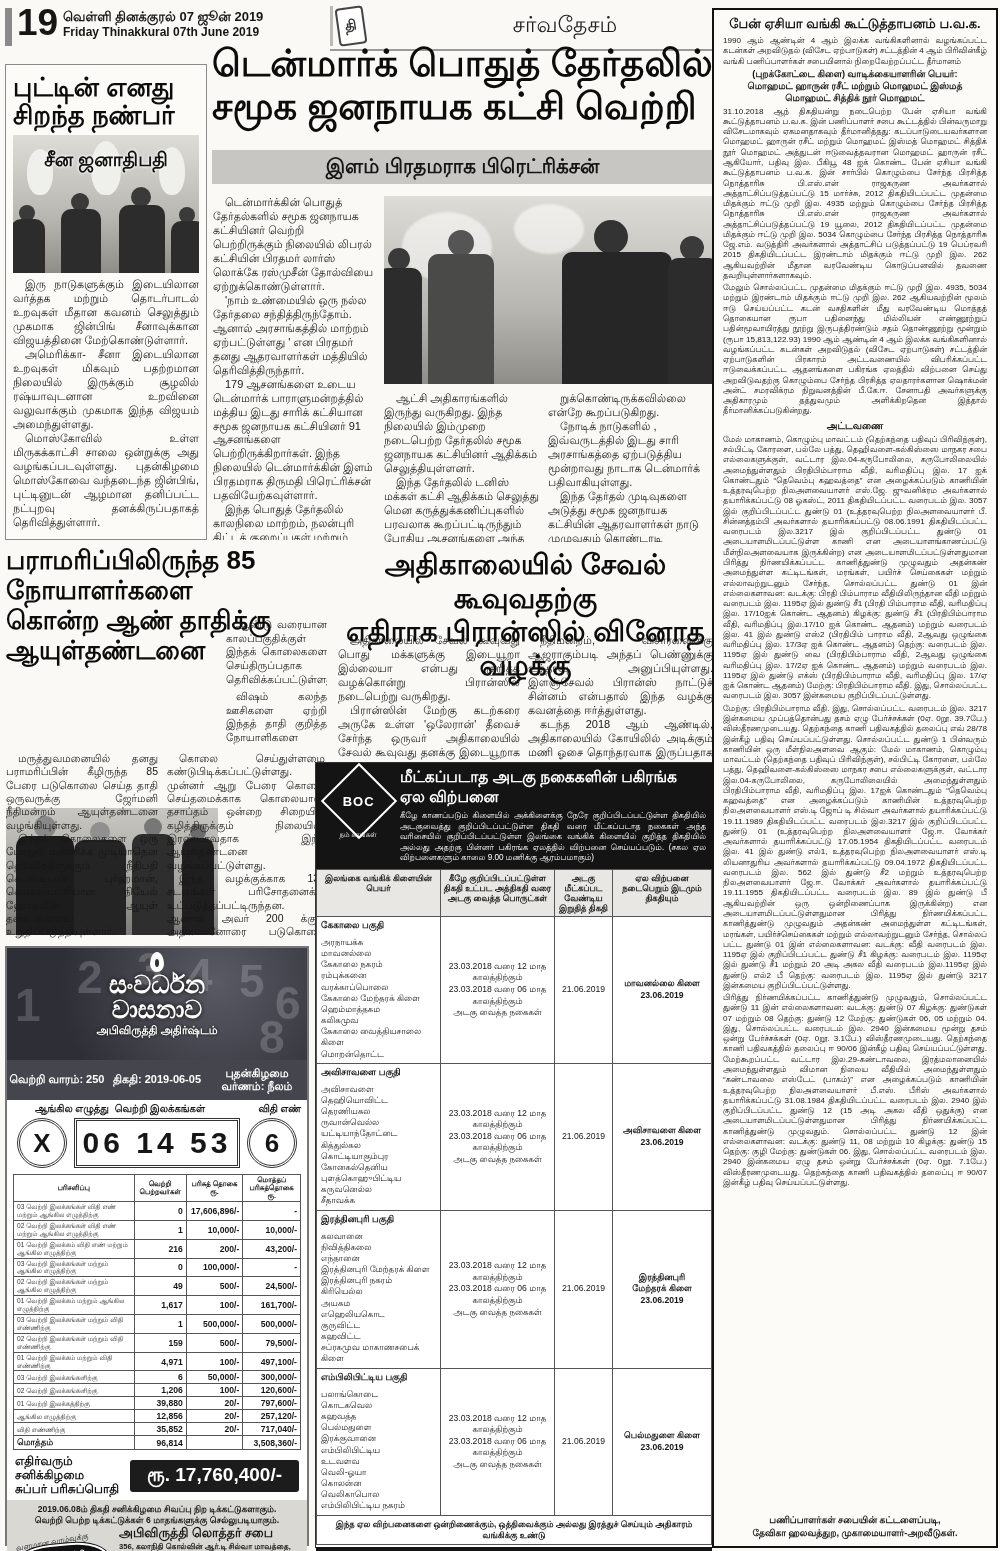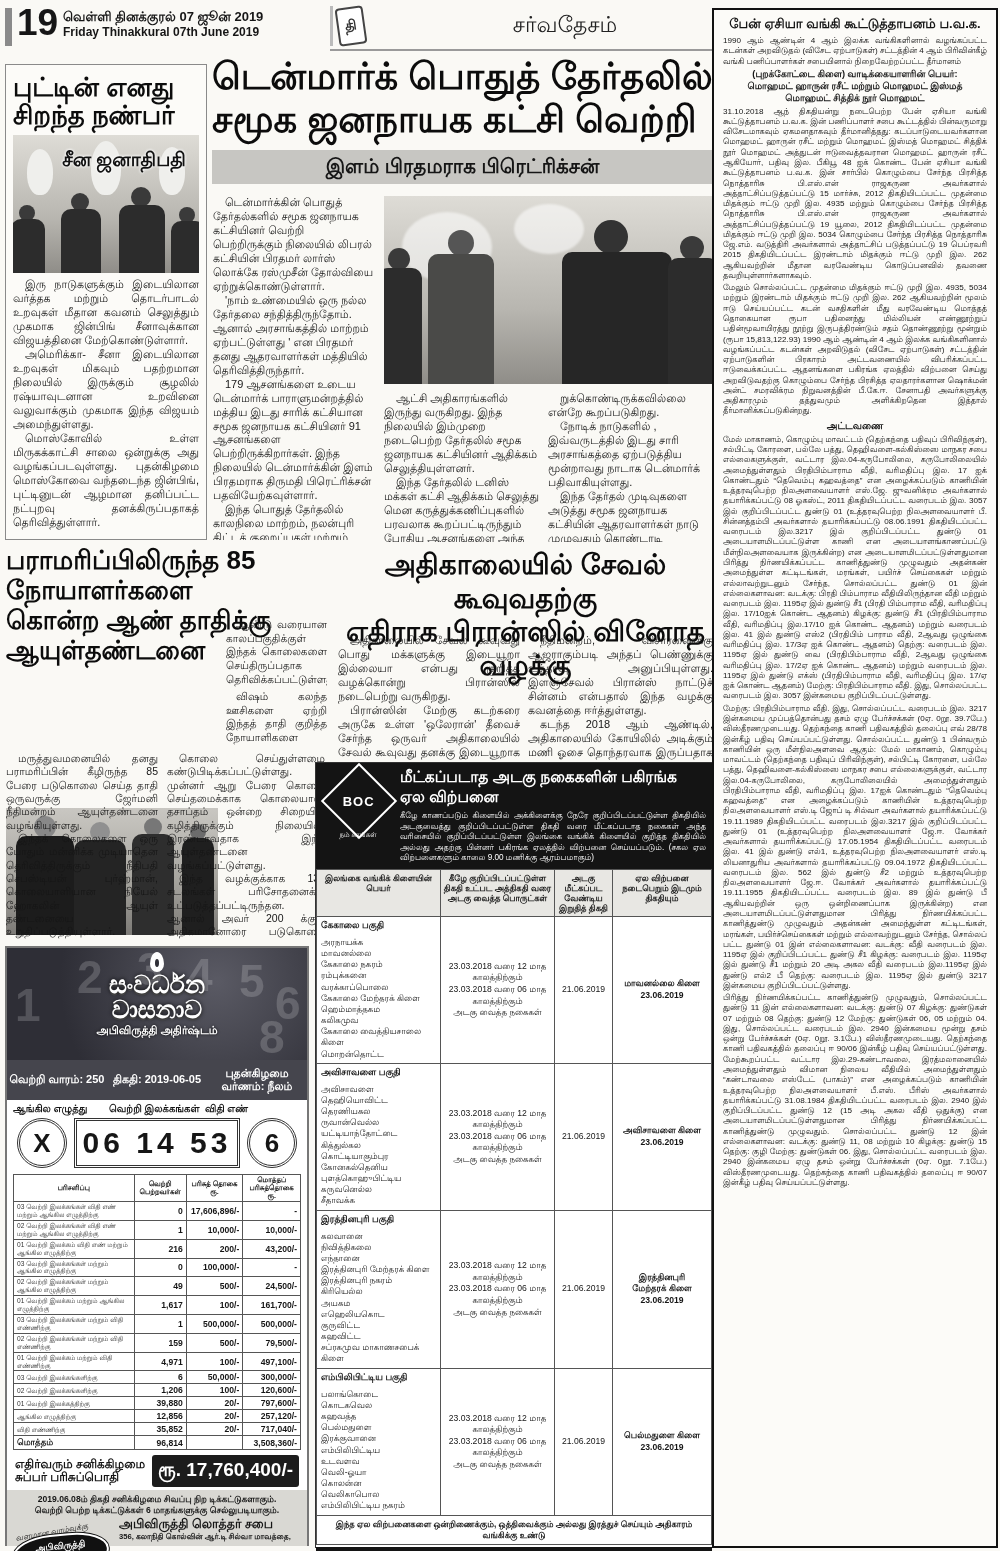--- a/index.html
+++ b/index.html
@@ -30,21 +30,21 @@
   .ph .head{position:absolute;background:#3a3a3a;border-radius:50%;}
   .ph .dome{position:absolute;background:#efefec;border-radius:50% 50% 45% 45%;}
   .ph .lite{position:absolute;background:rgba(255,255,255,.55);border-radius:50%;filter:blur(1px);}
   .ph-cap{position:absolute;width:100%;text-align:center;font-weight:bold;color:#111;
           text-shadow:0 0 3px #fff,0 0 3px #fff;}
   
   #putin{left:5px;top:64px;width:202px;height:476px;padding:6px 7px;box-sizing:border-box;}
   #putin .headline{font-size:26px;line-height:1.08;margin:2px 0 6px 0;}
   #putin-photo{width:100%;height:138px;margin-bottom:5px;}
   
-  #dk-headline{left:212px;top:56px;width:502px;font-size:37px;line-height:1.15;text-align:left;}
+  #dk-headline{left:212px;top:43px;width:502px;font-size:37px;line-height:1.15;text-align:left;}
   #dk-band{left:212px;top:150px;width:501px;height:34px;background:#c7c6c2;display:flex;
            align-items:center;justify-content:center;font-size:20px;font-weight:bold;}
   #dk-col1{left:213px;top:196px;width:162px;height:344px;overflow:hidden;}
   #dk-photo{left:384px;top:196px;width:329px;height:188px;}
   #dk-col2{left:384px;top:392px;width:155px;height:150px;overflow:hidden;}
   #dk-col3{left:548px;top:392px;width:165px;height:150px;overflow:hidden;}
   
   #nr-headline{left:6px;top:546px;width:322px;font-size:26px;line-height:1.15;}
   #nurse-photo{left:6px;top:620px;width:212px;height:127px;}
   #nr-side{left:226px;top:618px;width:101px;height:130px;overflow:hidden;}
@@ -66,36 +66,36 @@
                   margin:4px auto 0;position:relative;}
   #lot-art .flame:after{content:"";position:absolute;left:5px;top:7px;width:4px;height:8px;
                         background:#2e2e36;border-radius:50%;}
   #lot-name{font-size:25px;font-weight:bold;line-height:1.0;
             text-shadow:0 0 4px #000,0 2px 0 #555;}
   #lot-sub{font-size:11px;font-weight:bold;margin-top:2px;text-shadow:0 0 3px #000;}
   #lot-info{height:40px;background:#45454d;color:#fff;display:flex;align-items:center;
             font-size:11px;font-weight:bold;flex:none;}
   #lot-info>div{flex:1;text-align:center;line-height:1.2;}
   #lot-labels{display:flex;font-size:10px;font-weight:bold;padding:3px 6px 0;flex:none;}
-  #lot-labels>div{flex:1;text-align:left;}
+  #lot-labels>div{flex:1;text-align:right;font-family:Liberation Serif, serif;}
   #lot-nums{display:flex;align-items:center;justify-content:space-between;padding:2px 10px 4px;flex:none;}
   .lot-circle{width:44px;height:44px;border:3px double #333;border-radius:50%;display:flex;
               align-items:center;justify-content:center;font-size:26px;font-weight:bold;}
   #lot-digits{width:160px;height:44px;border:3px double #333;display:flex;align-items:center;
               justify-content:center;font-size:30px;font-weight:bold;letter-spacing:4px;}
   #lot-table{margin:2px 6px;border-collapse:collapse;width:calc(100% - 12px);flex:none;}
   #lot-table th,#lot-table td{border:1px solid #555;padding:1px 3px;}
   #lot-table th{font-size:7px;line-height:1.15;}
   #lot-table td.lbl{font-size:6.6px;line-height:1.2;color:#333;width:42%;}
   #lot-table td.num{font-size:8.6px;font-weight:bold;text-align:right;}
   #lot-table tr.tot td{font-weight:bold;font-size:8.6px;}
   #lot-super{display:flex;align-items:center;padding:3px 8px;flex:none;}
   #lot-super .lab{font-size:12px;font-weight:bold;line-height:1.15;flex:1;}
   #lot-super .amt{background:#1c1c1c;color:#fff;font-size:19px;font-weight:bold;
-                  border-radius:3px;padding:4px 6px;}
+                  border-radius:3px;padding:4px 17px;}
   #lot-foot{background:#d9d8d3;flex:1;padding:4px 8px;font-size:8px;line-height:1.25;position:relative;}
   #lot-foot .note{text-align:center;font-weight:bold;font-size:8.6px;}
   #lot-badge{position:absolute;left:8px;top:36px;width:92px;}
   #lot-badge .script{font-style:italic;font-size:8px;transform:rotate(-10deg);}
   #lot-badge .ribbon{background:#111;color:#fff;font-weight:bold;font-size:9px;text-align:center;
                      padding:5px 4px;border-radius:40%/50%;transform:rotate(-6deg);box-shadow:0 0 0 2px #fff,0 0 0 3px #111;}
   #lot-society{margin-left:104px;}
   #lot-society .t{font-size:12.5px;font-weight:bold;}
   #lot-society div{font-size:7.6px;font-weight:bold;line-height:1.3;}
   
@@ -152,21 +152,21 @@
     <div class="dome" style="left:78px;top:6px;width:30px;height:54px;"></div>
     <div class="dome" style="left:146px;top:12px;width:26px;height:48px;"></div>
     <div class="head" style="left:58px;top:58px;width:18px;height:18px;"></div>
     <div class="fig" style="left:48px;top:74px;width:40px;height:64px;"></div>
     <div class="head" style="left:118px;top:52px;width:20px;height:20px;"></div>
     <div class="fig" style="left:106px;top:70px;width:46px;height:68px;"></div>
     <div class="head" style="left:6px;top:70px;width:16px;height:16px;"></div>
     <div class="fig" style="left:-2px;top:84px;width:34px;height:54px;"></div>
     <div class="head" style="left:166px;top:72px;width:16px;height:16px;"></div>
     <div class="fig" style="left:158px;top:86px;width:34px;height:52px;"></div>
-    <div class="ph-cap" style="top:14px;font-size:19px;padding-left:18px;">சீன ஜனாதிபதி</div>
+    <div class="ph-cap" style="top:14px;font-size:19px;">சீன ஜனாதிபதி</div>
   </div>
   <div class="body-text jtext">
 
       <p>இரு நாடுகளுக்கும் இடையிலான வர்த்தக மற்றும் தொடர்பாடல் உறவுகள் மீதான கவனம் செலுத்தும் முகமாக ஜின்பிங் சீனாவுக்கான விஜயத்தினை மேற்கொண்டுள்ளார்.</p>
       <p>அமெரிக்கா- சீனா இடையிலான உறவுகள் மிகவும் பதற்றமான நிலையில் இருக்கும் சூழலில் ரஷ்யாவுடனான உறவினை வலுவாக்கும் முகமாக இந்த விஜயம் அமைந்துள்ளது.</p>
       <p>மொஸ்கோவில் உள்ள மிருகக்காட்சி சாலை ஒன்றுக்கு அது வழங்கப்படவுள்ளது. புதன்கிழமை மொஸ்கோவை வந்தடைந்த ஜின்பிங், புட்டினுடன் ஆழமான தனிப்பட்ட நட்புறவு தனக்கிருப்பதாகத் தெரிவித்துள்ளார்.</p>
     </div>
 </div>
 
 <div class="abs headline" id="dk-headline">
@@ -569,13 +569,17 @@
     <p>1990 ஆம் ஆண்டின் 4 ஆம் இலக்க வங்கிகளினால் வழங்கப்பட்ட கடன்கள் அறவிடுதல் (விசேட ஏற்பாடுகள்) சட்டத்தின் 4 ஆம் பிரிவின்கீழ் வங்கி பணிப்பாளர்கள் சபையினால் நிறைவேற்றப்பட்ட தீர்மானம்</p>
     <p class="bc">(புறக்கோட்டை கிளை) வாடிக்கையாளரின் பெயர்: மொஹமட் ஹாருன் ரசீட் மற்றும் மொஹமட் இஸ்மத் மொஹமட் சித்திக் நூர் மொஹமட்</p>
     <span>
       
     <p>31.10.2018 ஆந் திகதியன்று நடைபெற்ற பேன் ஏசியா வங்கி கூட்டுத்தாபனம் ப.வ.க. இன் பணிப்பாளர் சபை கூட்டத்தில் பின்வருமாறு விசேடமாகவும் ஏகமனதாகவும் தீர்மானித்தது: கடப்பாடுடையவர்களான மொஹமட் ஹாருன் ரசீட் மற்றும் மொஹமட் இஸ்மத் மொஹமட் சித்திக் நூர் மொஹமட் அத்துடன் ஈடுவைத்தவரான மொஹமட் ஹாருன் ரசீட் ஆகியோர், பதிவு இல. பீகியூ 48 ஐக் கொண்ட பேன் ஏசியா வங்கி கூட்டுத்தாபனம் ப.வ.க. இன் சார்பில் கொழும்பை சேர்ந்த பிரசித்த நொத்தாரிசு பி.எஸ்.என் ராஜகருண அவர்களால் அத்தாட்சிப்படுத்தப்பட்டு 15 மார்ச்சு, 2012 திகதியிடப்பட்ட முதன்மை மிதக்கும் ஈட்டு முறி இல. 4935 மற்றும் கொழும்பை சேர்ந்த பிரசித்த நொத்தாரிசு பி.எஸ்.என் ராஜகருண அவர்களால் அத்தாட்சிப்படுத்தப்பட்டு 19 யூலை, 2012 திகதியிடப்பட்ட முதன்மை மிதக்கும் ஈட்டு முறி இல. 5034 கொழும்பை சேர்ந்த பிரசித்த நொத்தாரிசு ஜே.எம். வடுத்திரி அவர்களால் அத்தாட்சிப் படுத்தப்பட்டு 19 பெப்ரவரி 2015 திகதியிடப்பட்ட இரண்டாம் மிதக்கும் ஈட்டு முறி இல. 262 ஆகியவற்றின் மீதான வரவேண்டிய கொடுப்பனவில் தவணை தவறியுள்ளார்களாகவும்.</p><p>மேலும் சொல்லப்பட்ட முதன்மை மிதக்கும் ஈட்டு முறி இல. 4935, 5034 மற்றும் இரண்டாம் மிதக்கும் ஈட்டு முறி இல. 262 ஆகியவற்றின் மூலம் ஈடு செய்யப்பட்ட கடன் வசதிகளின் மீது வரவேண்டிய மொத்தத் தொகையான ரூபா பதினைந்து மில்லியன் எண்ணூற்றுப் பதின்மூவாயிரத்து நூற்று இருபத்திரண்டும் சதம் தொண்ணூற்று மூன்றும் (ரூபா 15,813,122.93) 1990 ஆம் ஆண்டின் 4 ஆம் இலக்க வங்கிகளினால் வழங்கப்பட்ட கடன்கள் அறவிடுதல் (விசேட ஏற்பாடுகள்) சட்டத்தின் ஏற்பாடுகளின் பிரகாரம் அட்டவணையில் விபரிக்கப்பட்ட ஈடுவைக்கப்பட்ட ஆதனங்களை பகிரங்க ஏலத்தில் விற்பனை செய்து அறவிடுவதற்கு கொழும்பை சேர்ந்த பிரசித்த ஏலதாரர்களான ஷொக்மன் அன்ட் சமரவிக்ரம நிறுவனத்தின் பீ.கே.ஈ. சேனாபதி அவர்களுக்கு அதிகாரமும் தத்துவமும் அளிக்கிறதென இத்தால் தீர்மானிக்கப்படுகின்றது.</p></span>
     <p class="sched">அட்டவணை</p>
     <span>
       
     <p>மேல் மாகாணம், கொழும்பு மாவட்டம் (தெற்கந்தை பதிவுப் பிரிவிந்குள்), சல்பிட்டி கோரளை, பல்லே பத்து, தெஹிவளை-கல்கிஸ்ஸை மாநகர சபை எல்லைகளுக்குள், வட்டார இல.04-கருபோலிலை, கருபோலிலையில் அமைந்துள்ளதும் பிரதிபிம்பாராம வீதி, வரிமதிப்பு இல. 17 ஐக் கொண்டதும் “தெவெம்பு கஹவத்தை” என அழைக்கப்படும் காணியின் உத்தரவுபெற்ற நிலஅளவையாளர் எஸ்.ஜே. ஜுவனிக்ரம அவர்களால் தயாரிக்கப்பட்டு 08 ஓகஸ்ட், 2011 திகதியிடப்பட்ட வரைபடம் இல. 3057 இல் குறிப்பிடப்பட்ட துண்டு 01 (உத்தரவுபெற்ற நிலஅளவையாளர் பீ. சின்னத்தம்பி அவர்களால் தயாரிக்கப்பட்டு 08.06.1991 திகதியிடப்பட்ட வரைபடம் இல.3217 இல் குறிப்பிடப்பட்ட துண்டு 01 அடையாளமிடப்பட்டுள்ள காணி என அடையாளங்காணப்பட்டு மீள்நிலஅளவையாக இருக்கின்ற) என அடையாளமிடப்பட்டுள்ளதுமான பிரித்து நிர்ணயிக்கப்பட்ட காணித்துண்டு முழுவதும் அதன்கண் அமைந்துள்ள கட்டிடங்கள், மரங்கள், பயிர்ச் செய்கைகள் மற்றும் எல்லாவற்றுடனும் சேர்ந்த, சொல்லப்பட்ட துண்டு 01 இன் எல்லைகளாவன: வடக்கு: பிரதி பிம்பாராம வீதியிலிருந்தான வீதி மற்றும் வரைபடம் இல. 1195ஏ இல் துண்டு சீ1 (பிரதி பிம்பாராம வீதி, வரிமதிப்பு இல. 17/10ஐக் கொண்ட ஆதனம்) கிழக்கு: துண்டு சீ1 (பிரதிபிம்பாராம வீதி, வரிமதிப்பு இல.17/10 ஐக் கொண்ட ஆதனம்) மற்றும் வரைபடம் இல. 41 இல் துண்டு எஸ்2 (பிரதிபிம் பாராம வீதி, 2ஆவது ஒழுங்கை வரிமதிப்பு இல. 17/3ஏ ஐக் கொண்ட ஆதனம்) தெற்கு: வரைபடம் இல. 1195ஏ இல் துண்டு வை (பிரதிபிம்பாராம வீதி, 2ஆவது ஒழுங்கை வரிமதிப்பு இல. 17/2ஏ ஐக் கொண்ட ஆதனம்) மற்றும் வரைபடம் இல. 1195ஏ இல் துண்டு எக்ஸ் (பிரதிபிம்பாராம வீதி, வரிமதிப்பு இல. 17/ஏ ஐக் கொண்ட ஆதனம்) மேற்கு: பிரதிபிம்பாராம வீதி. இது, சொல்லப்பட்ட வரைபடம் இல. 3057 இன்கமைய குறிப்பிடப்பட்டுள்ளது.</p><p>மேற்கு: பிரதிபிம்பாராம வீதி. இது, சொல்லப்பட்ட வரைபடம் இல. 3217 இன்கமைய முப்பத்தொன்பது தசம் ஏழு பேர்ச்சக்கள் (0ஏ. 0றூ. 39.7பே.) விஸ்தீரணமுடையது. தெற்கந்தை காணி பதிவகத்தில் தலைப்பு எவ் 28/78 இன்கீழ் பதிவு செய்யப்பட்டுள்ளது. சொல்லப்பட்ட துண்டு 1 பின்வரும் காணியின் ஒரு மீள்நிலஅளவை ஆகும்: மேல் மாகாணம், கொழும்பு மாவட்டம் (தெற்கந்தை பதிவுப் பிரிவிந்குள்), சல்பிட்டி கோரளை, பல்லே பத்து, தெஹிவளை-கல்கிஸ்ஸை மாநகர சபை எல்லைகளுக்குள், வட்டார இல.04-கருபோலிலை, கருபோலிலையில் அமைந்துள்ளதும் பிரதிபிம்பாராம வீதி, வரிமதிப்பு இல. 17ஐக் கொண்டதும் “தெவெம்பு கஹவத்தை” என அழைக்கப்படும் காணியின் உத்தரவுபெற்ற நிலஅளவையாளர் எஸ்.டி ஜோப் டி சில்வா அவர்களால் தயாரிக்கப்பட்டு 19.11.1989 திகதியிடப்பட்ட வரைபடம் இல.3217 இல் குறிப்பிடப்பட்ட துண்டு 01 (உத்தரவுபெற்ற நிலஅளவையாளர் ஜே.ஈ. வோக்கர் அவர்களால் தயாரிக்கப்பட்டு 17.05.1954 திகதியிடப்பட்ட வரைபடம் இல. 41 இல் துண்டு எல்1, உத்தரவுபெற்ற நிலஅளவையாளர் எஸ்.டி லியனாதுரிய அவர்களால் தயாரிக்கப்பட்டு 09.04.1972 திகதியிடப்பட்ட வரைபடம் இல. 562 இல் துண்டு சீ2 மற்றும் உத்தரவுபெற்ற நிலஅளவையாளர் ஜே.ஈ. வோக்கர் அவர்களால் தயாரிக்கப்பட்டு 19.11.1955 திகதியிடப்பட்ட வரைபடம் இல. 89 இல் துண்டு பீ ஆகியவற்றின் ஒரு ஒன்றிணைப்பாக இருக்கின்ற) என அடையாளமிடப்பட்டுள்ளதுமான பிரித்து நிர்ணயிக்கப்பட்ட காணித்துண்டு முழுவதும் அதன்கண் அமைந்துள்ள கட்டிடங்கள், மரங்கள், பயிர்ச்செய்கைகள் மற்றும் எல்லாவற்றுடனும் சேர்ந்த, சொல்லப் பட்ட துண்டு 01 இன் எல்லைகளாவன: வடக்கு: வீதி வரைபடம் இல. 1195ஏ இல் குறிப்பிடப்பட்ட துண்டு சீ1 கிழக்கு: வரைபடம் இல. 1195ஏ இல் துண்டு சீ1 மற்றும் 20 அடி அகல வீதி வரைபடம் இல.1195ஏ இல் துண்டு எல்2 பீ தெற்கு: வரைபடம் இல. 1195ஏ இல் துண்டு 3217 இன்கமைய குறிப்பிடப்பட்டுள்ளது.</p><p>பிரித்து நிர்ணயிக்கப்பட்ட காணித்துண்டு முழுவதும், சொல்லப்பட்ட துண்டு 11 இன் எல்லைகளாவன: வடக்கு: துண்டு 07 கிழக்கு: துண்டுகள் 07 மற்றும் 08 தெற்கு: துண்டு 12 மேற்கு: துண்டுகள் 06, 05 மற்றும் 04. இது, சொல்லப்பட்ட வரைபடம் இல. 2940 இன்கமைய மூன்று தசம் ஒன்று பேர்ச்சக்கள் (0ஏ. 0றூ. 3.1பே.) விஸ்தீரணமுடையது. தெற்கந்தை காணி பதிவகத்தில் தலைப்பு ஈ 90/06 இன்கீழ் பதிவு செய்யப்பட்டுள்ளது. மேற்கூறப்பட்ட வட்டார இல.29-கண்டாவலை, இரத்மலானையில் அமைந்துள்ளதும் விமான நிலைய வீதியில் அமைந்துள்ளதும் “கண்டாவலை எஸ்டேட் (பாகம்)” என அழைக்கப்படும் காணியின் உத்தரவுபெற்ற நிலஅளவையாளர் பீ.எஸ். பீரிஸ் அவர்களால் தயாரிக்கப்பட்டு 31.08.1984 திகதியிடப்பட்ட வரைபடம் இல. 2940 இல் குறிப்பிடப்பட்ட துண்டு 12 (15 அடி அகல வீதி ஒதுக்கு) என அடையாளமிடப்பட்டுள்ளதுமான பிரித்து நிர்ணயிக்கப்பட்ட காணித்துண்டு முழுவதும். சொல்லப்பட்ட துண்டு 12 இன் எல்லைகளாவன: வடக்கு: துண்டு 11, 08 மற்றும் 10 கிழக்கு: துண்டு 15 தெற்கு: குழி மேற்கு: துண்டுகள் 06. இது, சொல்லப்பட்ட வரைபடம் இல. 2940 இன்கமைய ஏழு தசம் ஒன்று பேர்ச்சக்கள் (0ஏ. 0றூ. 7.1பே.) விஸ்தீரணமுடையது. தெற்கந்தை காணி பதிவகத்தில் தலைப்பு ஈ 90/07 இன்கீழ் பதிவு செய்யப்பட்டுள்ளது.</p></span>
   </div>
+  <div class="sig">
+    <div>பணிப்பாளர்கள் சபையின் கட்டளைப்படி,</div>
+    <div>தேவிகா ஹலவத்துற, முகாமையாளர்-அறவீடுகள்.</div>
+  </div>
 </div>
 
 </body></html>

